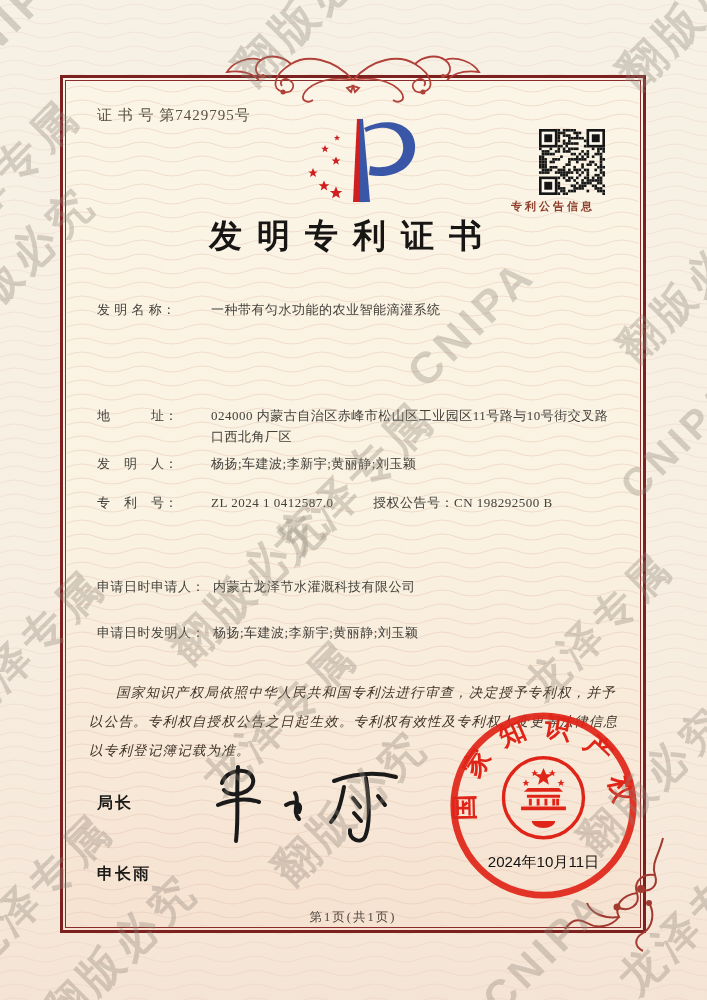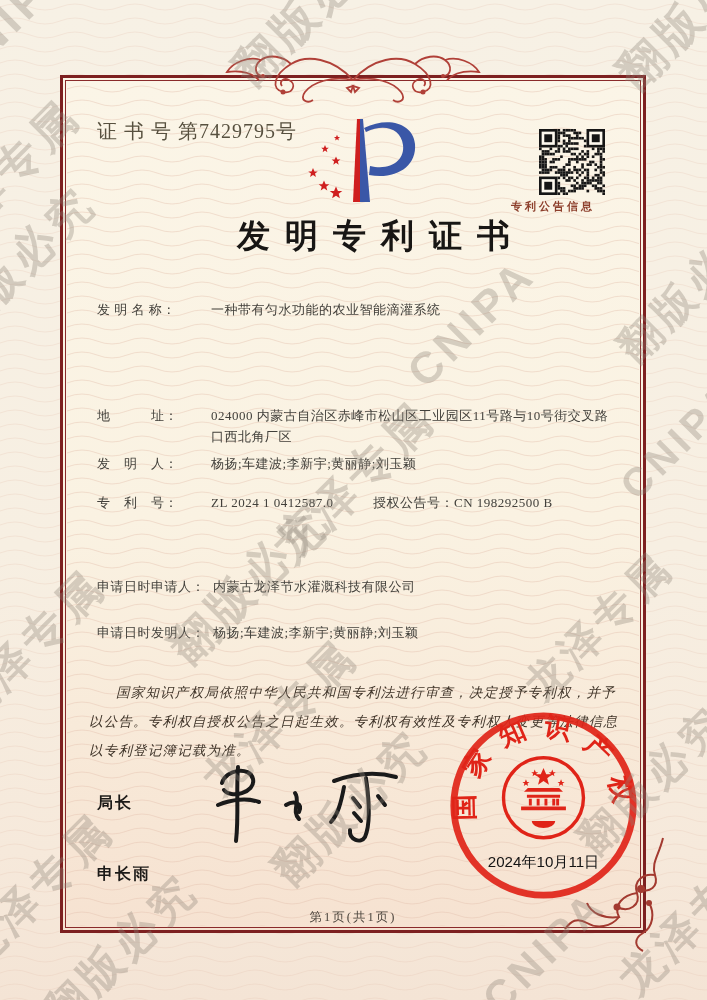--- a/index.html
+++ b/index.html
@@ -14,23 +14,23 @@
   
   .frame{
     left:60px;top:75px;width:586px;height:858px;z-index:2;
     border:3px solid #7d2020;
     background:linear-gradient(180deg,#fbf5e7 0%,#faf2e2 52%,#f8ead9 76%,#f6e2d1 100%);
     box-sizing:border-box;
   }
   .frame-inner-line{position:absolute;inset:2px;border:1px solid #8a2a2a;pointer-events:none;}
   .frame-waves{position:absolute;inset:4px;width:calc(100% - 8px);height:calc(100% - 8px);opacity:.75;pointer-events:none;}
   .content{position:absolute;inset:0;z-index:3;color:#42403b;}
-  .cert-no{left:34px;top:40px;font-size:20px;color:#57503f;letter-spacing:1px;}
+  .cert-no{left:34px;top:28px;font-size:15px;color:#57503f;letter-spacing:1px;}
   .title{left:0;top:136px;width:100%;text-align:center;font-size:33px;font-weight:bold;
-         letter-spacing:15px;color:#181614;margin-left:28px;}
+         letter-spacing:15px;color:#181614;}
   .qr-caption{left:448px;top:121px;width:124px;text-align:left;font-size:11px;
               color:#8d3f2c;letter-spacing:3px;font-weight:bold;}
   .row{left:34px;width:534px;font-size:13px;line-height:21px;letter-spacing:.5px;}
   .row .lbl{display:inline-block;width:114px;vertical-align:top;}
   .row .val{display:inline-block;width:404px;vertical-align:top;}
   .row .lbl-long{display:inline-block;margin-right:8px;vertical-align:top;}
   .col-right{position:absolute;left:276px;top:0;white-space:nowrap;}
   .statement{left:26px;top:600px;width:540px;font-size:13.5px;line-height:2.15;
              letter-spacing:1.2px;color:#3f3429;font-style:italic;text-indent:2em;}
   .sig-title{left:34px;top:715px;font-size:16px;font-weight:700;color:#1c1a18;

